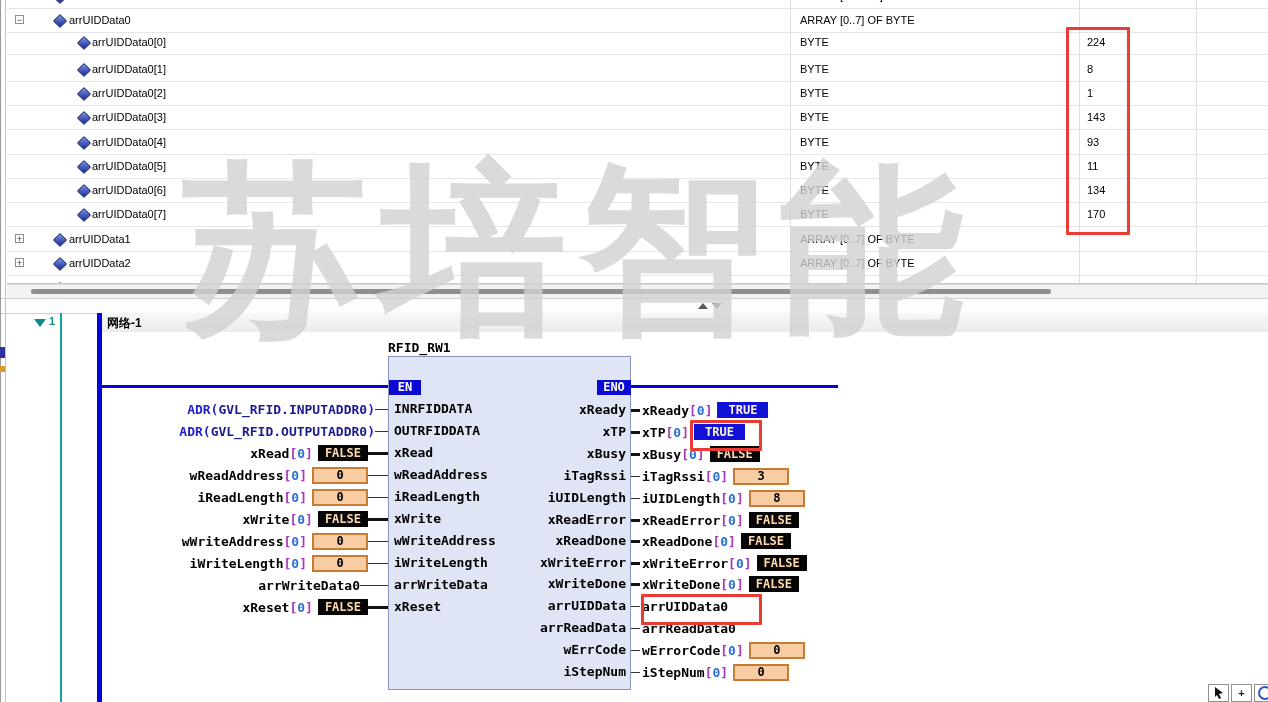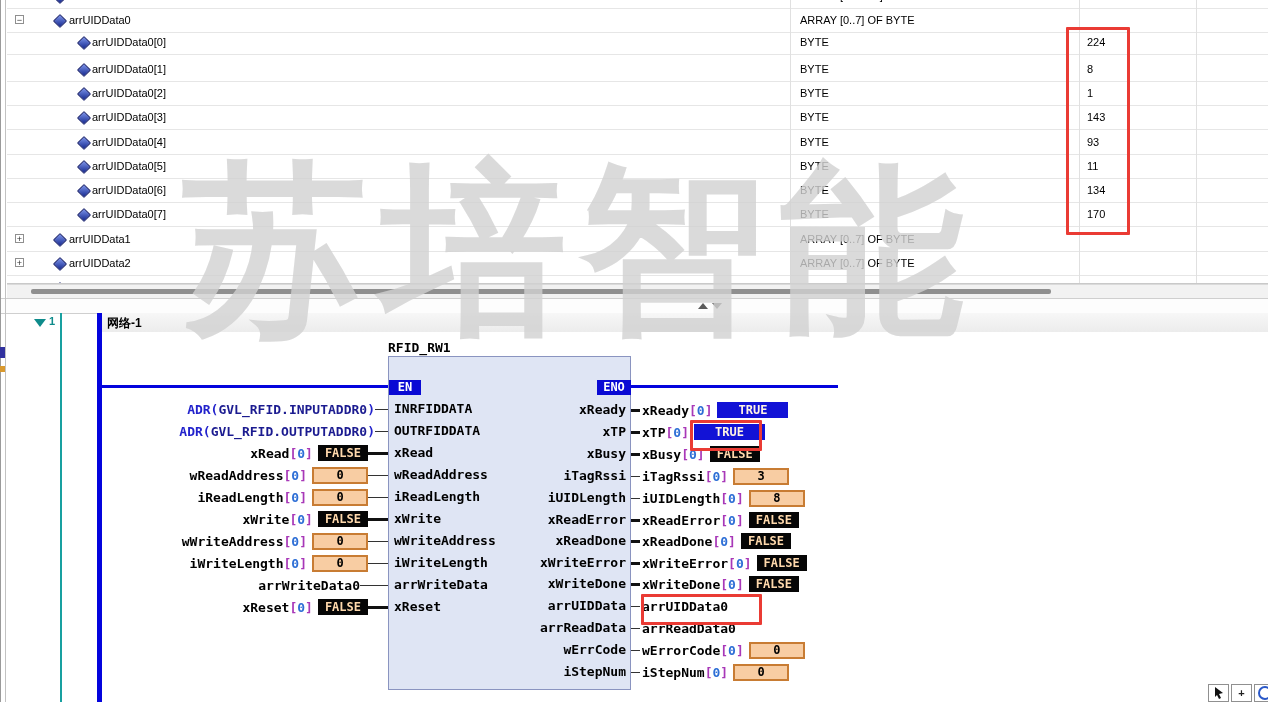--- a/index.html
+++ b/index.html
@@ -49,21 +49,21 @@
            line-height:15px;text-align:center;z-index:3;}
   .pin{position:absolute;line-height:18px;white-space:nowrap;text-align:center;}
   .lrow,.rrow{position:absolute;height:18px;display:flex;align-items:center;white-space:nowrap;}
   .lrow{right:880px;}
   .rrow{left:631px;}
   .stub-k{background:#111;}
   .stub-n{background:#333;}
   .bfalse{background:#060606;color:#ffd9ac;font-family:"DejaVu Sans Mono",monospace;font-weight:bold;
           font-size:12px;padding:1px 7px;line-height:14px;margin-left:5px;}
   .btrue{background:#1212d6;color:#fff3e3;font-family:"DejaVu Sans Mono",monospace;font-weight:bold;
-         font-size:12px;padding:1px 21px;line-height:14px;margin-left:5px;}
+         font-size:12px;padding:1px 11px;line-height:14px;margin-left:5px;}
   .vbox{box-sizing:border-box;width:56px;height:17px;background:#f8cda3;border:2px solid #c87c33;
         font-family:"DejaVu Sans Mono",monospace;font-weight:bold;font-size:12px;line-height:13px;
         text-align:center;color:#000;margin-left:5px;}
   .idx-b{color:#a838b8;}
   .idx-d{color:#2e6fd6;}
   .adr-o{color:#2222cc;}
   .adr-i{color:#1b1b90;}
   .redbox{position:absolute;border:3px solid #ea3b34;border-radius:1px;z-index:40;pointer-events:none;}
   .watermark{position:absolute;left:168px;top:158px;width:900px;font-size:185px;font-weight:bold;
              letter-spacing:14px;color:#d2d2d2;opacity:.8;z-index:30;pointer-events:none;

